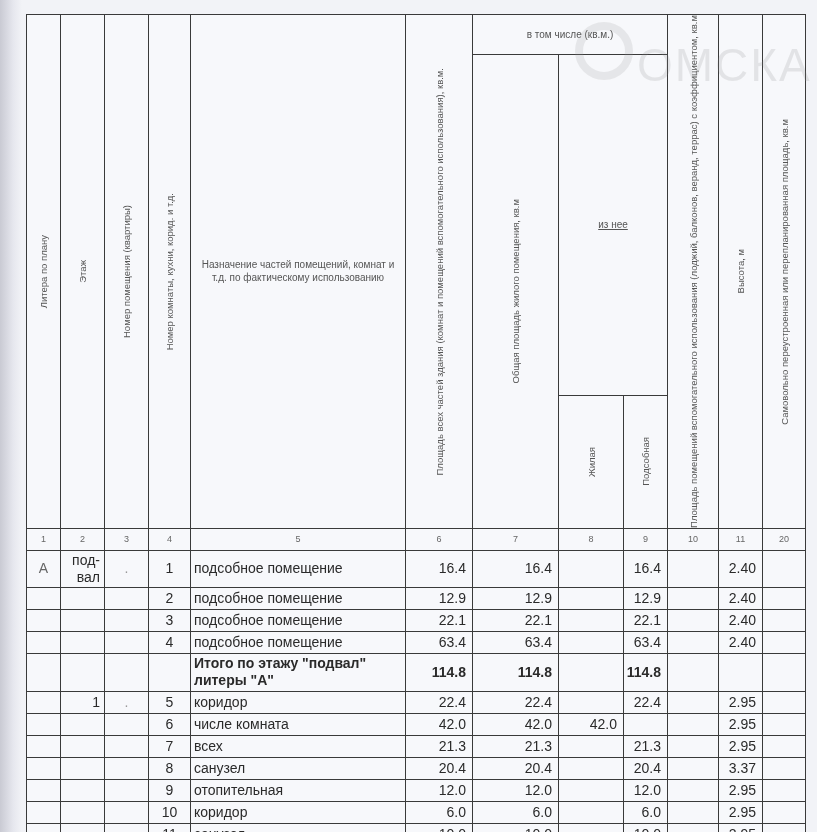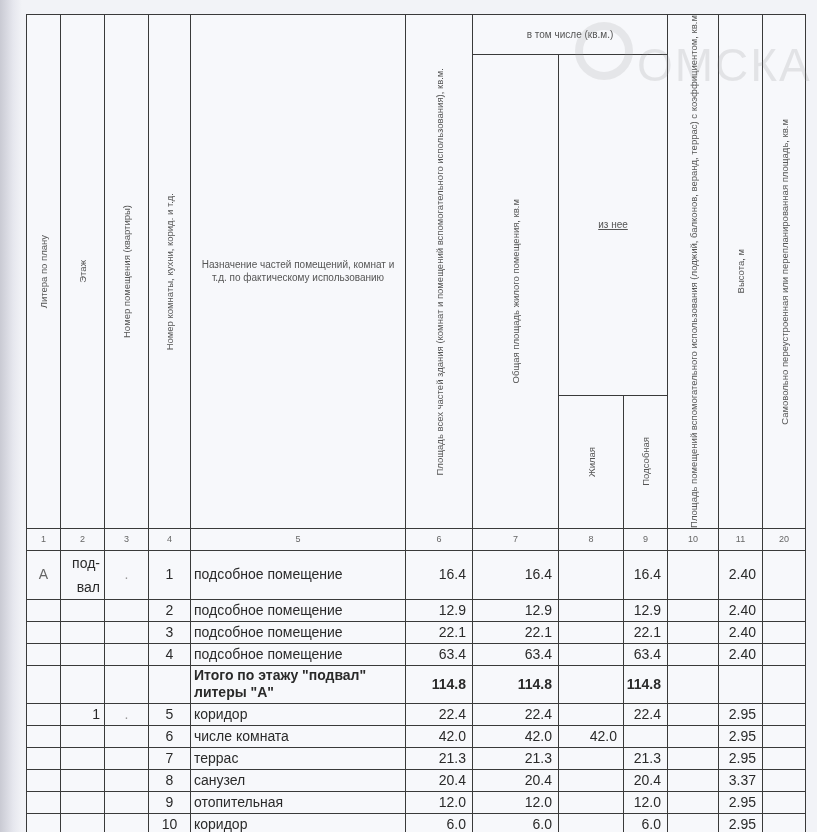--- a/index.html
+++ b/index.html
@@ -100,21 +100,21 @@
       <td>6</td>
       <td>7</td>
       <td>8</td>
       <td>9</td>
       <td>10</td>
       <td>11</td>
       <td>20</td>
     </tr>
   <tr class="r" style="height: 37px;">
         <td class="lit">А</td>
-        <td class="floor" style="line-height: 24px; text-align: right;">под-вал</td>
+        <td class="floor" style="line-height: 17px; text-align: right;">под-вал</td>
         <td class="dot">.</td>
         <td class="ctr">1</td>
         <td class="nm">подсобное помещение</td>
         <td class="num">16.4</td>
         <td class="num">16.4</td>
         <td class="num"></td>
         <td class="num">16.4</td>
         <td class="num"></td>
         <td class="num">2.40</td>
         <td class="num"></td>
@@ -201,21 +201,21 @@
         <td class="num"></td>
         <td class="num"></td>
         <td class="num">2.95</td>
         <td class="num"></td>
       </tr>
       <tr class="r">
         <td class="lit"></td>
         <td class="floor"></td>
         <td class="dot"></td>
         <td class="ctr">7</td>
-        <td class="nm">террас</td>
+        <td class="nm">всех</td>
         <td class="num">21.3</td>
         <td class="num">21.3</td>
         <td class="num"></td>
         <td class="num">21.3</td>
         <td class="num"></td>
         <td class="num">2.95</td>
         <td class="num"></td>
       </tr>
       <tr class="r">
         <td class="lit"></td>

